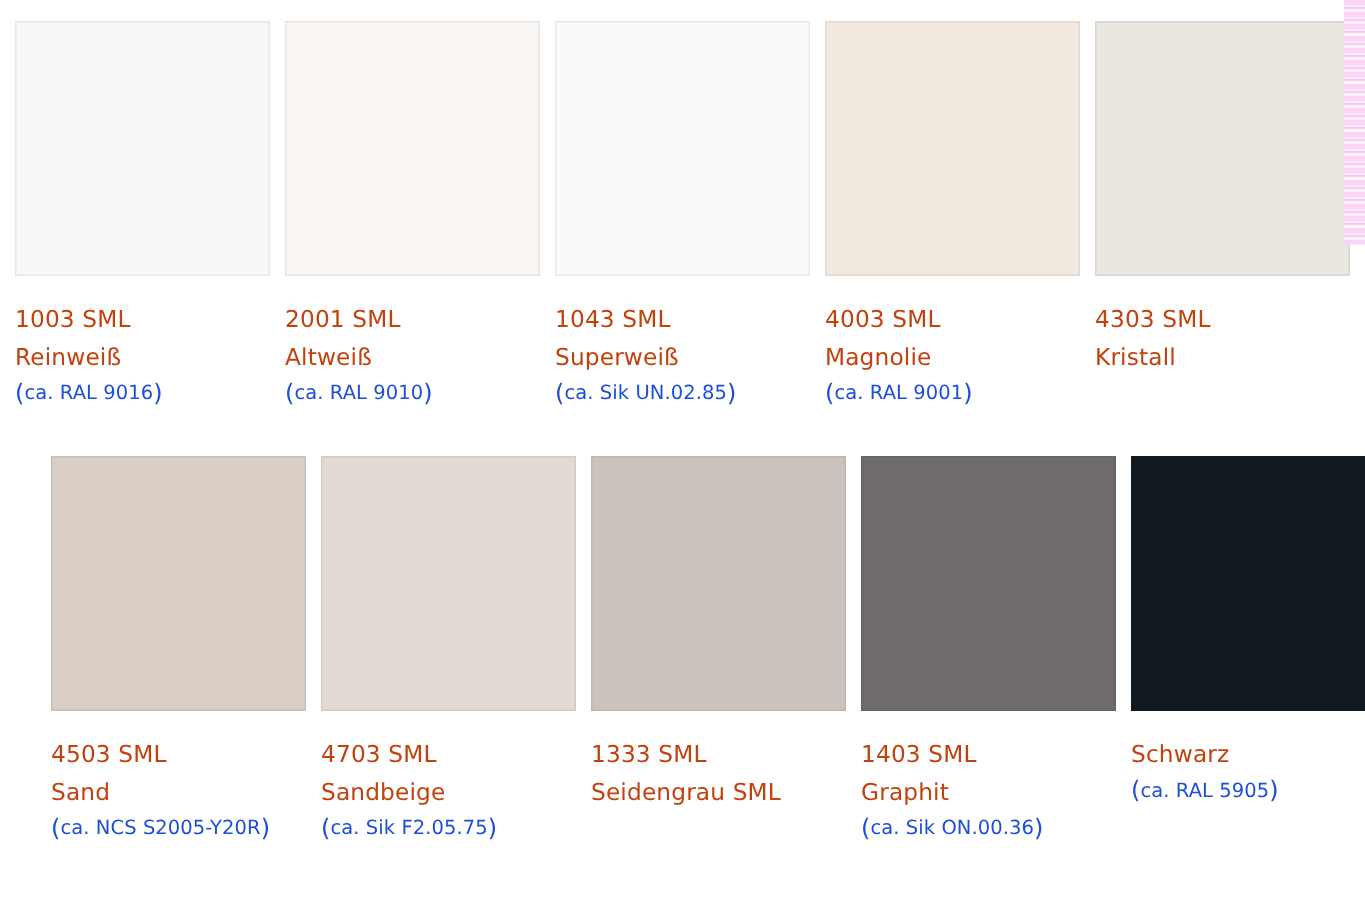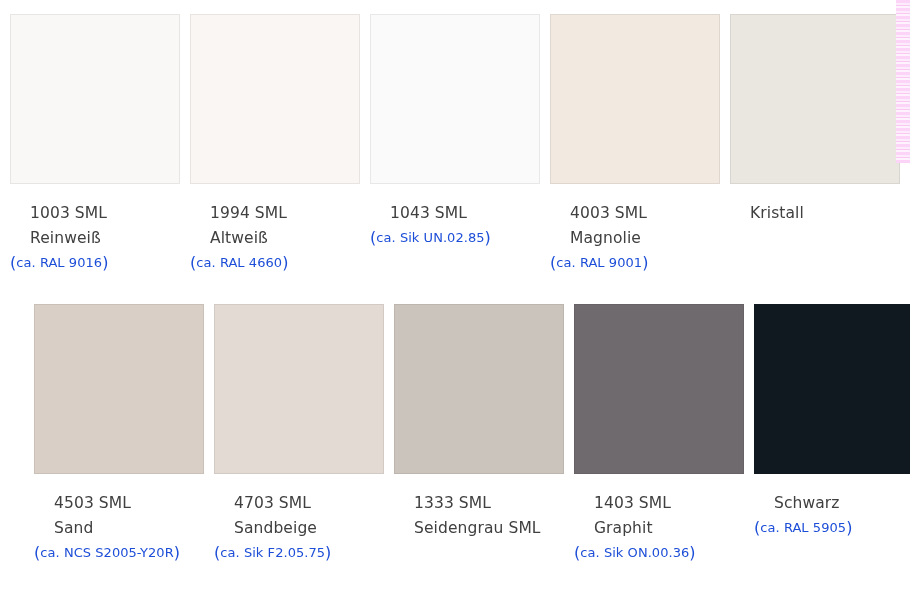--- a/index.html
+++ b/index.html
@@ -71,22 +71,21 @@
     padding-top: 17px;
     color: #2b2b2b;
   }
 
   .label-code,
   .label-name {
     font-size: 15.5px;
     line-height: 25px;
     letter-spacing: 0.1px;
     white-space: nowrap;
-    color: #404040;
-    margin-left: 20px;
+    color: #c2410c;
   }
 
   .label-ref {
     font-size: 13px;
     line-height: 24px;
     letter-spacing: 0.05px;
     white-space: nowrap;
     color: #1d4ed8;
   }
   .label-ref .paren {
@@ -108,46 +107,48 @@
       <div class="swatch-label">
         <div class="label-code">1003 SML</div>
         <div class="label-name">Reinweiß</div>
         <div class="label-ref"><span class="paren">(</span><span>ca. RAL 9016</span><span class="paren">)</span></div>
       </div>
     </div>
 
     <div class="swatch-cell">
       <div class="swatch-chip" style="background:#faf6f4"></div>
       <div class="swatch-label">
-        <div class="label-code">1994 SML</div>
+        <div class="label-code">2001 SML</div>
         <div class="label-name">Altweiß</div>
-        <div class="label-ref"><span class="paren">(</span><span>ca. RAL 4660</span><span class="paren">)</span></div>
+        <div class="label-ref"><span class="paren">(</span><span>ca. RAL 9010</span><span class="paren">)</span></div>
       </div>
     </div>
 
     <div class="swatch-cell">
       <div class="swatch-chip" style="background:#fbfafa"></div>
       <div class="swatch-label">
         <div class="label-code">1043 SML</div>
+        <div class="label-name">Superweiß</div>
         <div class="label-ref"><span class="paren">(</span><span>ca. Sik UN.02.85</span><span class="paren">)</span></div>
       </div>
     </div>
 
     <div class="swatch-cell">
       <div class="swatch-chip" style="background:#f2e9e0"></div>
       <div class="swatch-label">
         <div class="label-code">4003 SML</div>
         <div class="label-name">Magnolie</div>
         <div class="label-ref"><span class="paren">(</span><span>ca. RAL 9001</span><span class="paren">)</span></div>
       </div>
     </div>
 
     <div class="swatch-cell">
       <div class="swatch-chip" style="background:#eae7e1"></div>
       <div class="swatch-label">
+        <div class="label-code">4303 SML</div>
         <div class="label-name">Kristall</div>
       </div>
     </div>
 
   </div>
 
   <div class="swatch-row row-2">
 
     <div class="swatch-cell">
       <div class="swatch-chip" style="background:#d9cfc6"></div>

